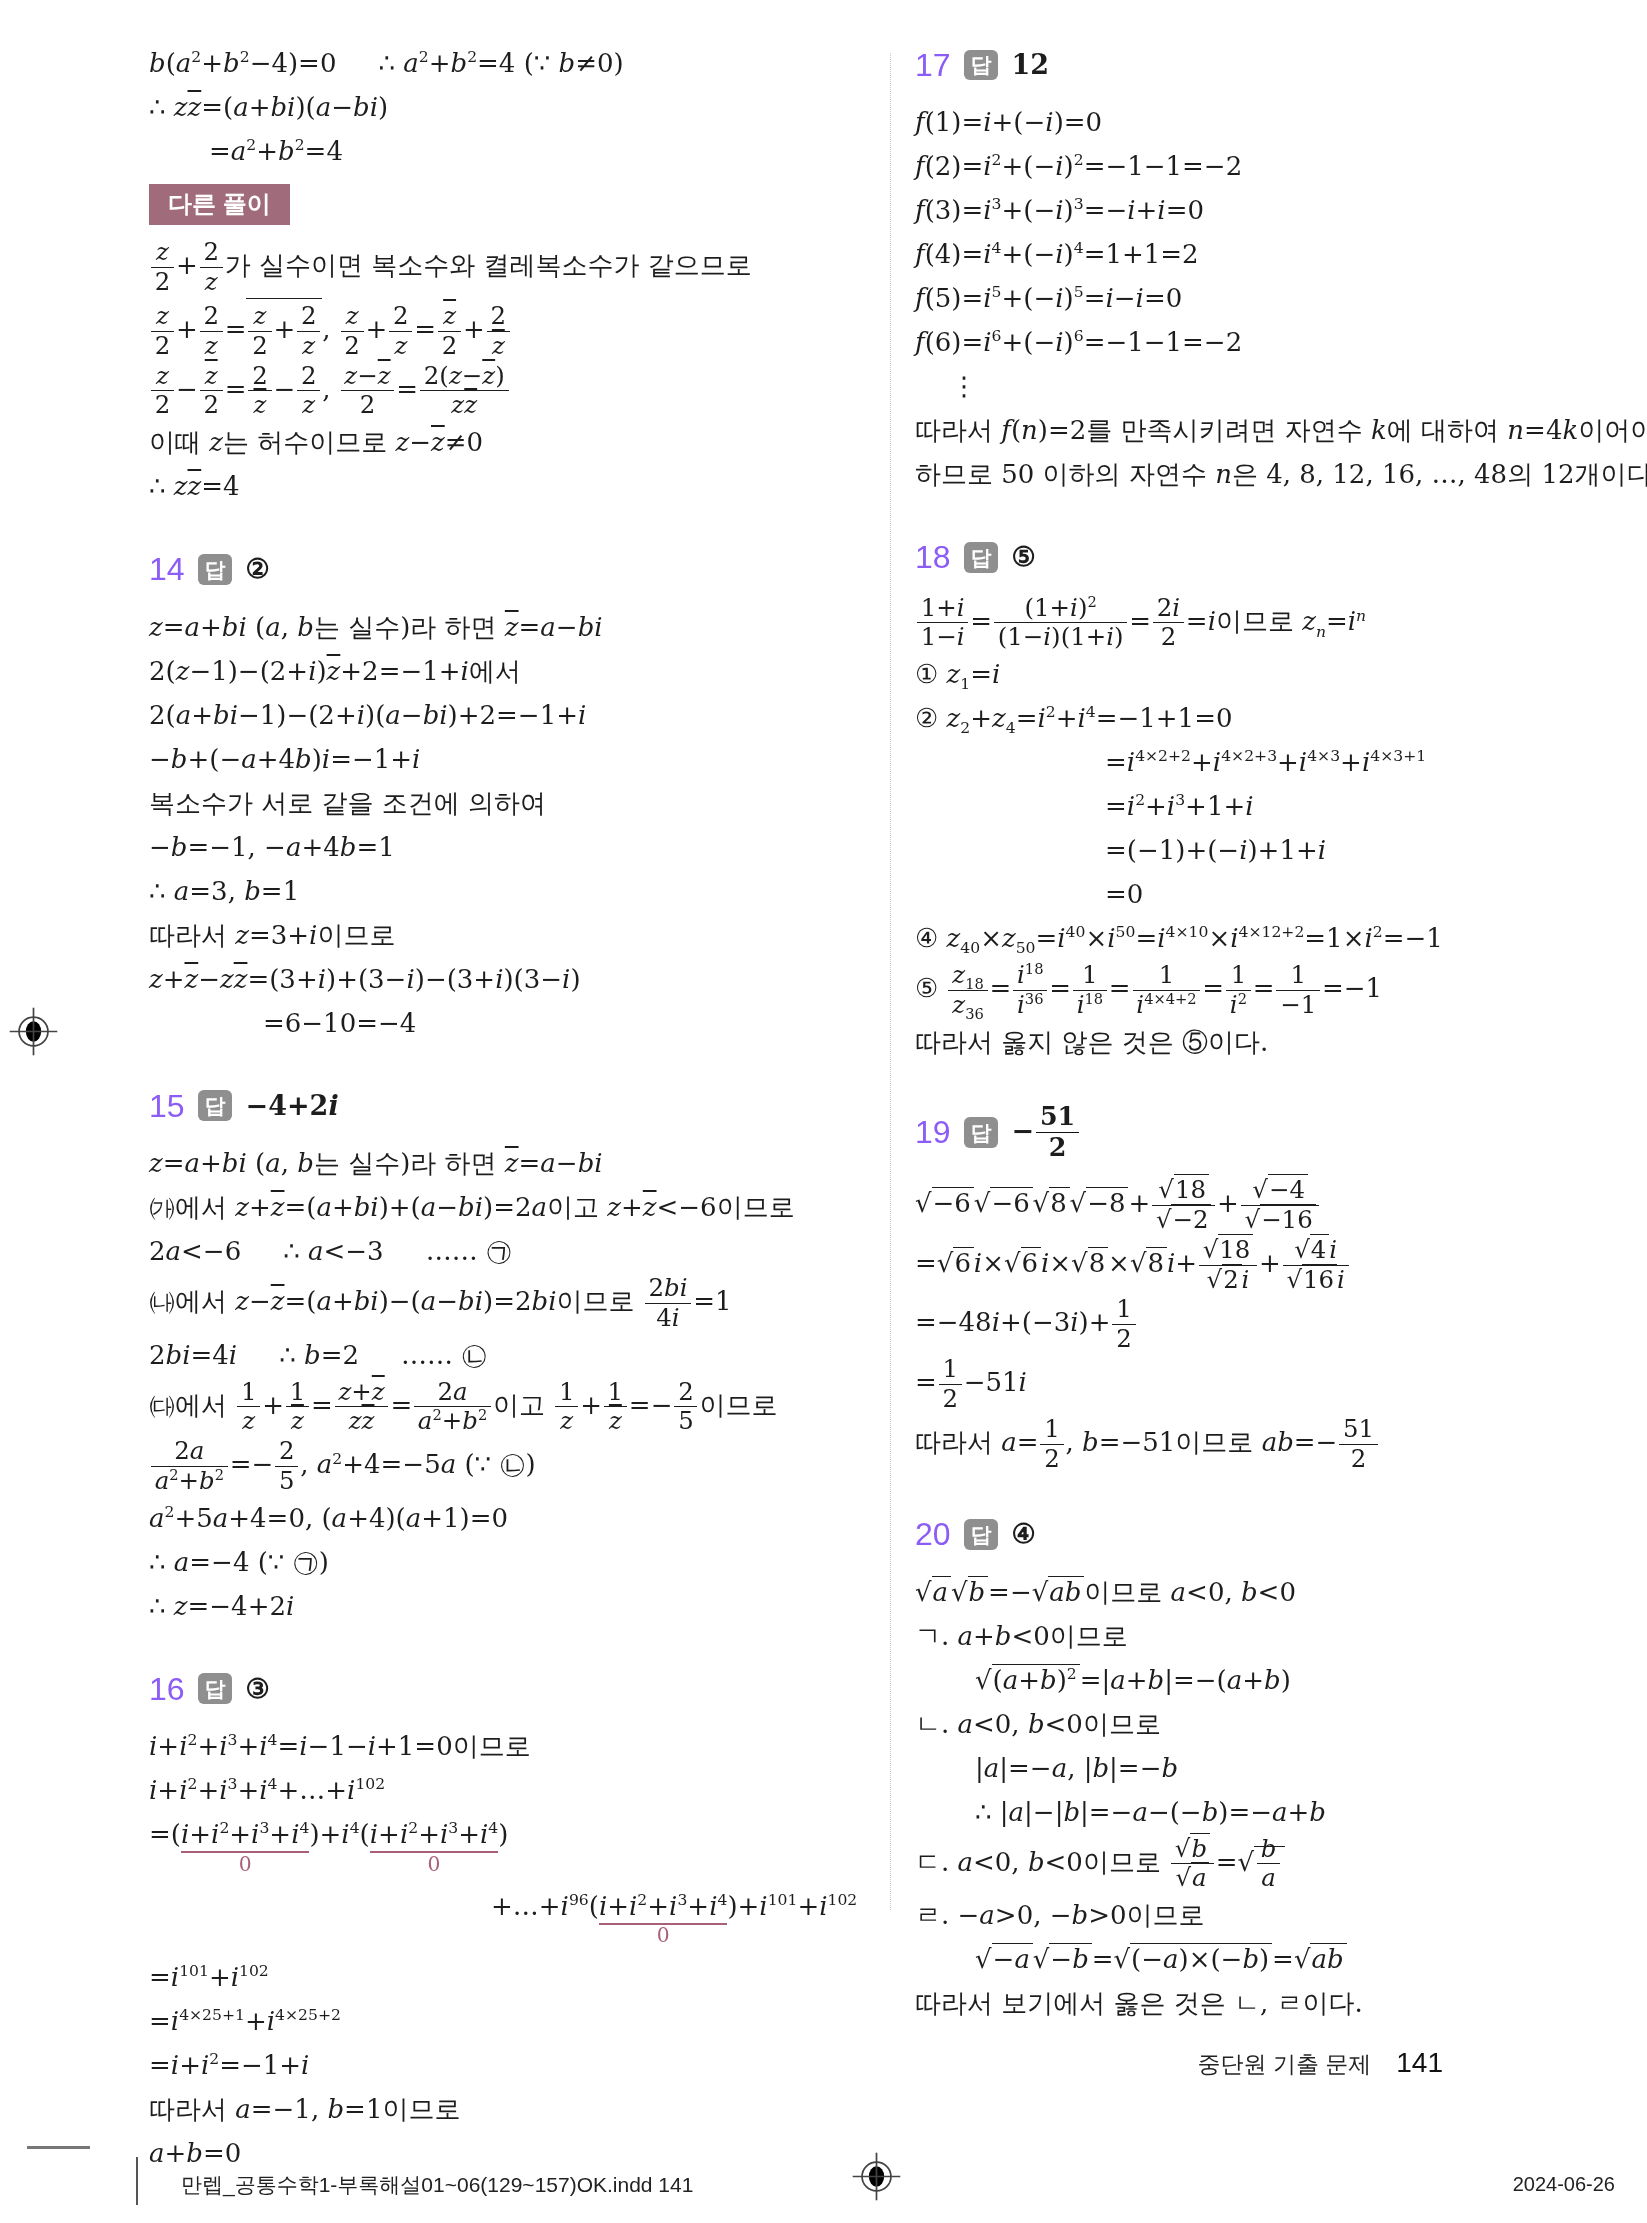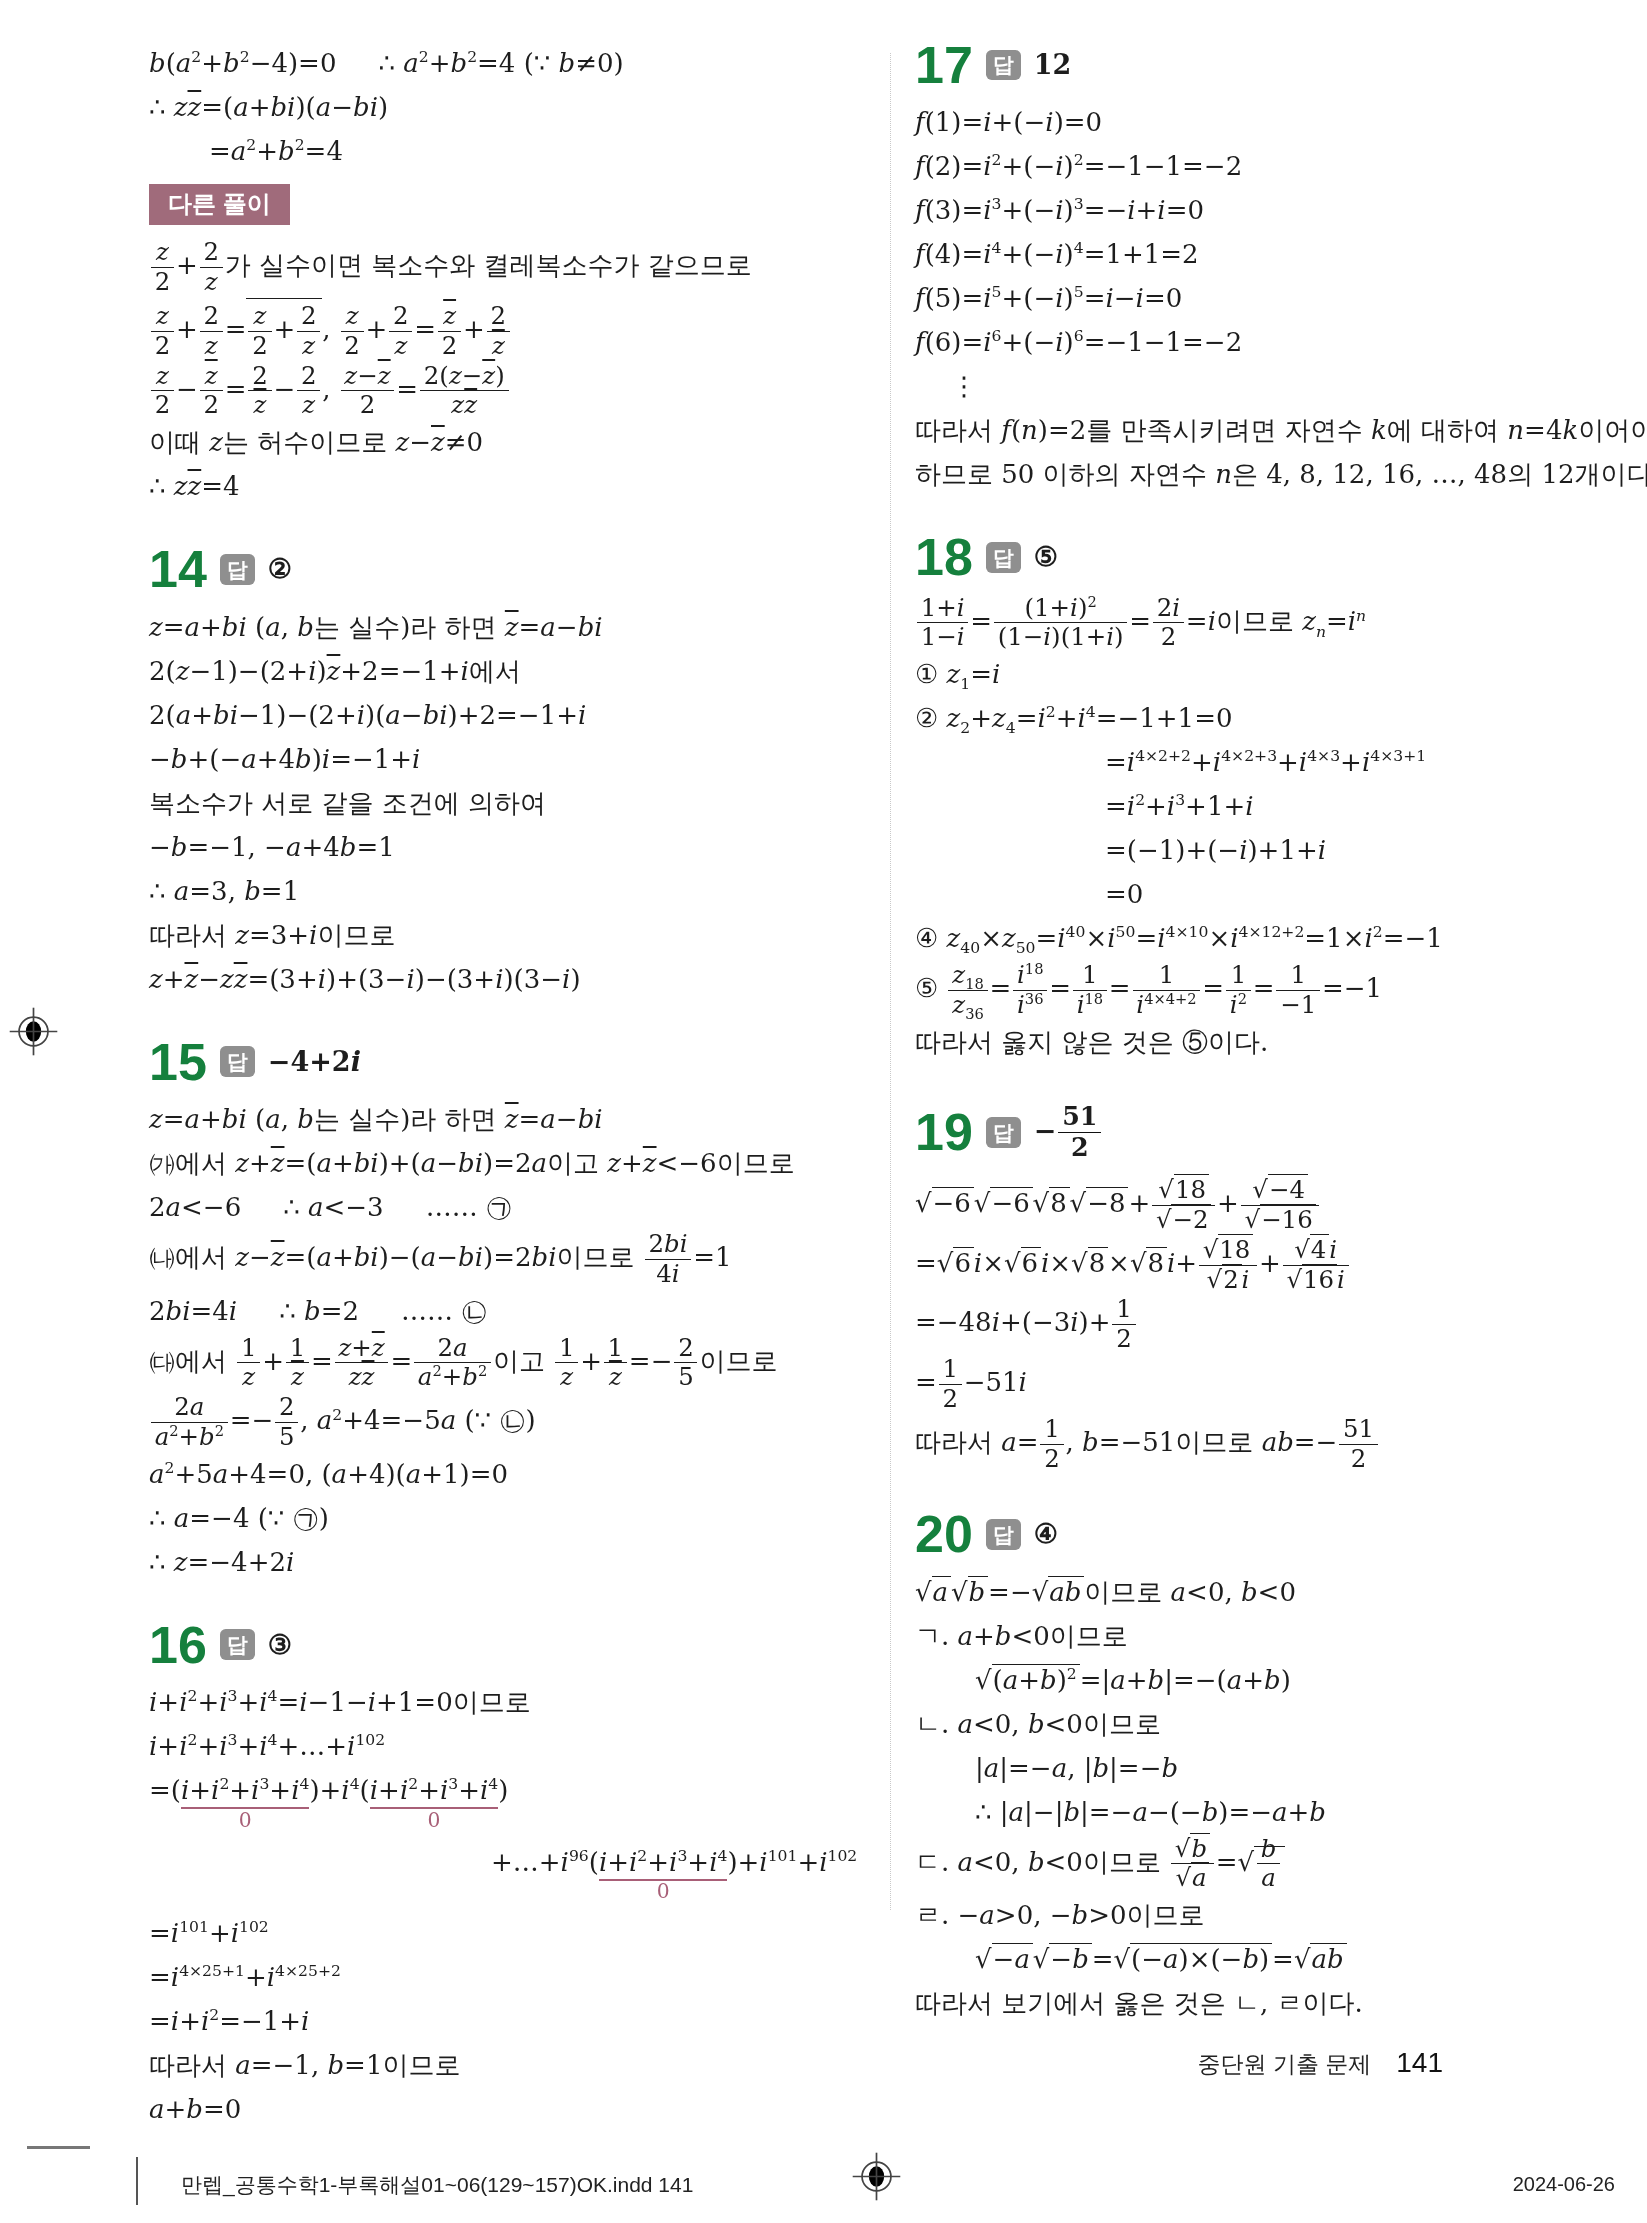--- a/index.html
+++ b/index.html
@@ -35,21 +35,21 @@
   .r{white-space:nowrap;}
   .r .v{border-top:1.6px solid #1d1d1d;padding:0 2.9px 0 1px;}
   
   .ub{border-bottom:2.1px solid #a85f77;position:relative;padding-bottom:1.9px;}
   .z0{position:absolute;left:50%;top:calc(100% + 2.9px);transform:translateX(-50%);
       color:#a85f77;font-size:0.78em;line-height:1;}
 
   
   .problem{margin-top:38px;}
   .phead{display:flex;align-items:center;gap:13.3px;margin:0 0 13.3px 0;line-height:46px;}
-  .pnum{font-family:"Liberation Sans",sans-serif;font-weight:700;font-size:52px;color:#15803d;}
+  .pnum{font-family:"Liberation Sans",sans-serif;font-weight:400;font-size:32px;color:#8b5cf6;}
   .abadge{background:#8f8f8f;color:#fff;font-family:"Liberation Sans",sans-serif;
           font-size:21px;font-weight:700;padding:2.9px 6.7px;border-radius:5.7px;line-height:1.2;}
   .pans{font-weight:700;font-size:27px;}
   .pans .f .n{border-bottom-color:#111;}
 
   
   .altbadge{display:inline-block;background:#a06b7b;color:#fff;font-family:"Liberation Sans",sans-serif;
             font-size:24px;font-weight:700;padding:4.8px 19px;border-radius:0;margin:9.5px 0 13.3px 0;}
 
   
@@ -101,20 +101,21 @@
       <div class="plines">
           <div class="mline"><i>z</i>=<i>a</i>+<i>bi</i> (<i>a</i>, <i>b</i>는 실수)라 하면 <span class="o"><i>z</i></span>=<i>a</i>−<i>bi</i></div>
           <div class="mline">2(<i>z</i>−1)−(2+<i>i</i>)<span class="o"><i>z</i></span>+2=−1+<i>i</i>에서</div>
           <div class="mline">2(<i>a</i>+<i>bi</i>−1)−(2+<i>i</i>)(<i>a</i>−<i>bi</i>)+2=−1+<i>i</i></div>
           <div class="mline">−<i>b</i>+(−<i>a</i>+4<i>b</i>)<i>i</i>=−1+<i>i</i></div>
           <div class="mline">복소수가 서로 같을 조건에 의하여</div>
           <div class="mline">−<i>b</i>=−1, −<i>a</i>+4<i>b</i>=1</div>
           <div class="mline">∴ <i>a</i>=3, <i>b</i>=1</div>
           <div class="mline">따라서 <i>z</i>=3+<i>i</i>이므로</div>
           <div class="mline"><i>z</i>+<span class="o"><i>z</i></span>−<i>z</i><span class="o"><i>z</i></span>=(3+<i>i</i>)+(3−<i>i</i>)−(3+<i>i</i>)(3−<i>i</i>)</div>
+          <div class="mline ind2">=6−10=−4</div>
         </div>
     </section>
 
     <section class="problem">
       <div class="phead">
         <span class="pnum">15</span>
         <span class="abadge">답</span>
         <span class="pans">−4+2<i>i</i></span>
       </div>
       <div class="plines">

